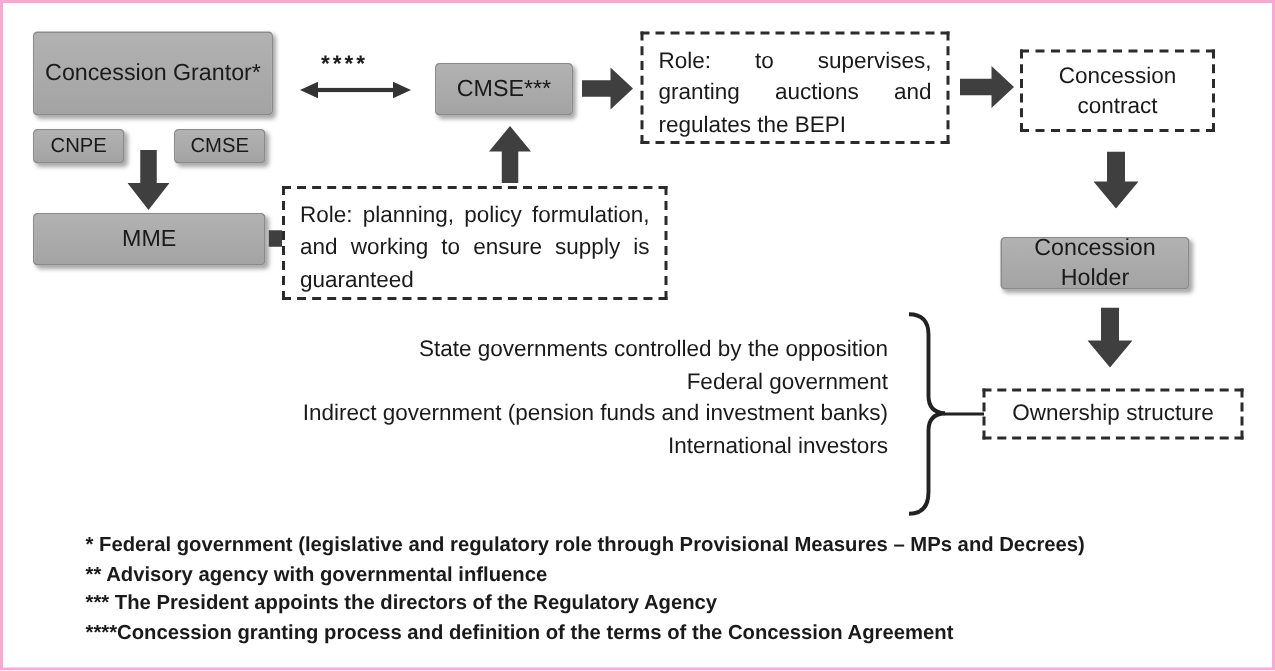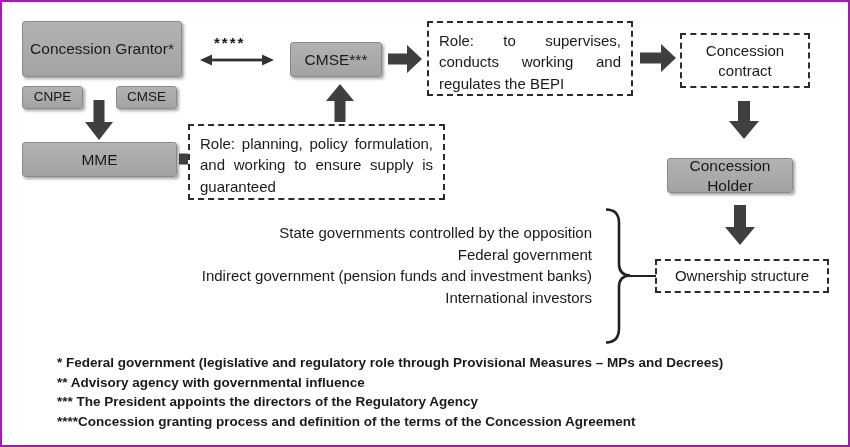--- a/index.html
+++ b/index.html
@@ -1,18 +1,18 @@
 <!DOCTYPE html>
 <html><head>
 <meta charset="utf-8">
 <style>
   html,body{margin:0;padding:0;background:#fff;}
   .canvas{
     position:relative;width:850px;height:447px;background:#fff;
-    box-sizing:border-box;border:2px solid #a21caf;overflow:hidden;
+    box-sizing:border-box;border:2px solid #f9a8d4;overflow:hidden;
     font-family:"Liberation Sans", sans-serif;color:#1a1a1a;
   }
   .gbox{
     position:absolute;background:linear-gradient(#b2b2b2,#a3a3a3);
     border:1px solid #8a8a8a;border-radius:3px;
     box-shadow:2px 2px 3px rgba(0,0,0,0.35);
     display:flex;align-items:center;justify-content:center;text-align:center;
     font-size:15.5px;line-height:1.25;box-sizing:border-box;
   }
   .gbox.small{font-size:13.5px;}
@@ -68,21 +68,21 @@
   <svg class="arr" style="left:177px;top:143px;" width="32" height="28" viewBox="0 0 32 28">
     <polygon points="0,8.5 17,8.5 17,0 32,14 17,28 17,19.5 0,19.5" fill="#3f3f3f"></polygon>
   </svg>
 
   <div class="dbox justify" style="left:186px;top:122px;width:257px;height:76px;">Role: planning, policy formulation, and working to ensure supply is guaranteed</div>
 
   <svg class="arr" style="left:324px;top:82px;" width="28" height="38" viewBox="0 0 28 38">
     <polygon points="14,0 28,17 19.5,17 19.5,38 8.5,38 8.5,17 0,17" fill="#3f3f3f"></polygon>
   </svg>
 
-  <div class="dbox justify" style="left:425px;top:19px;width:206px;height:75px;">Role: to supervises, conducts working and regulates the BEPI</div>
+  <div class="dbox justify" style="left:425px;top:19px;width:206px;height:75px;">Role: to supervises, granting auctions and regulates the BEPI</div>
 
   <svg class="arr" style="left:638px;top:42px;" width="36" height="28" viewBox="0 0 36 28">
     <polygon points="0,8.5 21,8.5 21,0 36,14 21,28 21,19.5 0,19.5" fill="#3f3f3f"></polygon>
   </svg>
 
   <div class="dbox center" style="left:678px;top:31px;width:130px;height:55px;">Concession contract</div>
 
   <svg class="arr" style="left:727px;top:99px;" width="30" height="38" viewBox="0 0 30 38">
     <polygon points="9,0 21,0 21,20 30,20 15,38 0,20 9,20" fill="#3f3f3f"></polygon>
   </svg>

